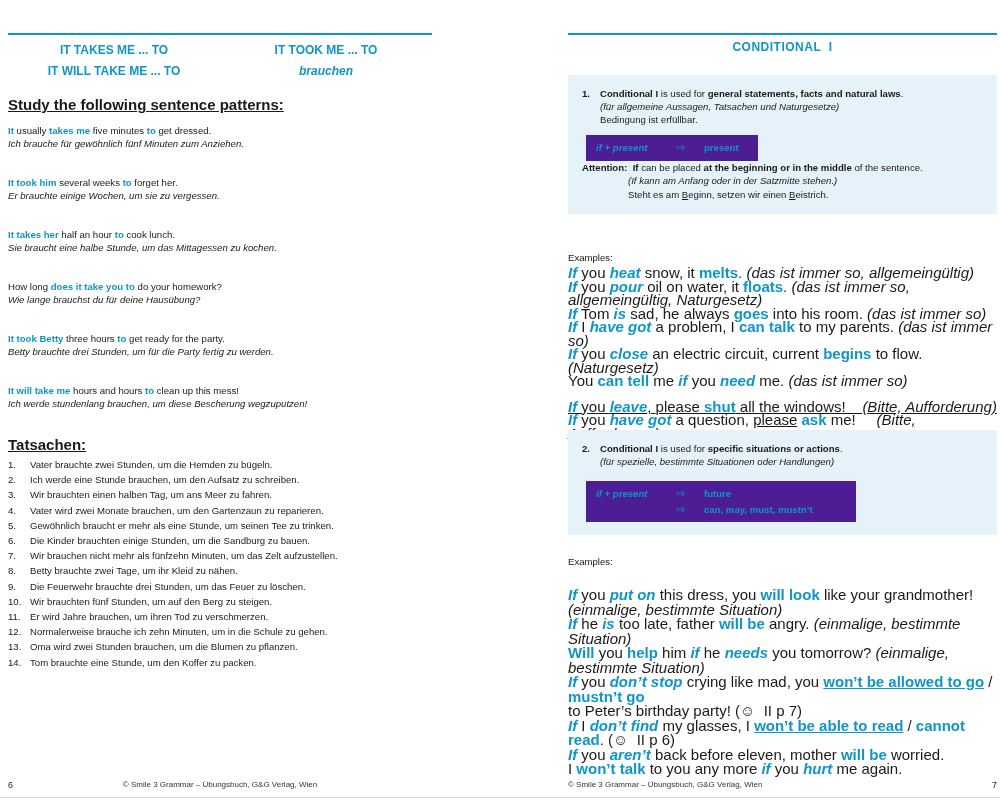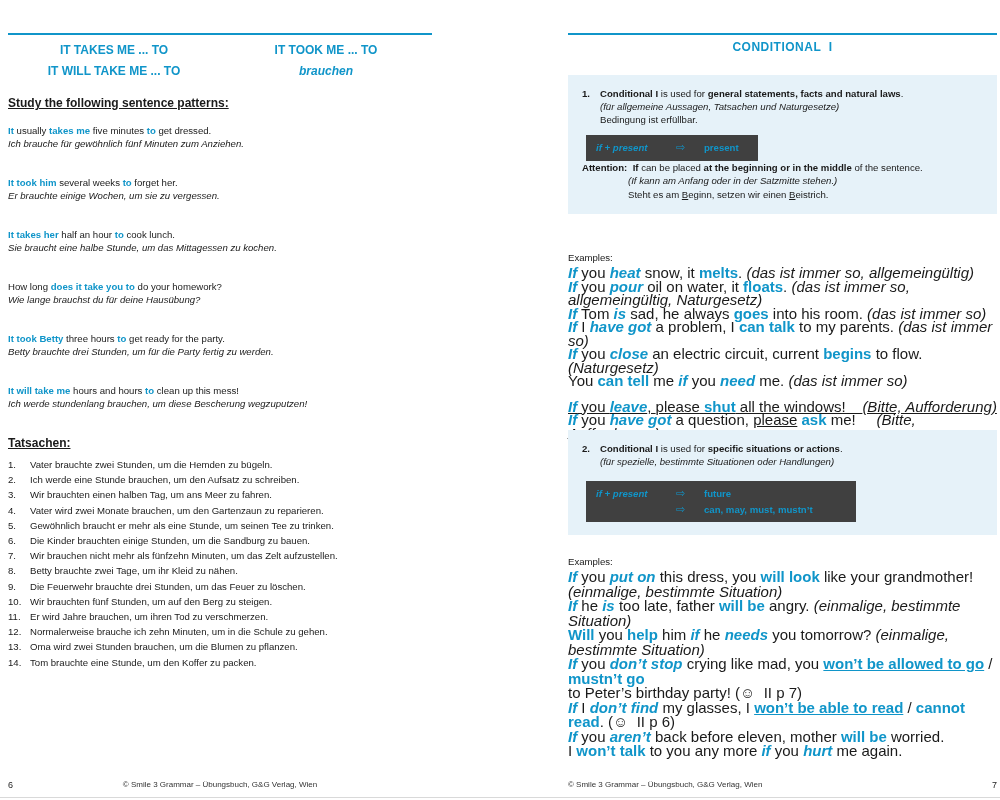--- a/index.html
+++ b/index.html
@@ -7,21 +7,21 @@
   :root{--cyan:#1095c9;--boxbg:#e6f2f9;}
   html,body{width:1000px;height:800px;}
   body{background:#fff;font-family:"Liberation Sans",sans-serif;color:#1a1a1a;position:relative;overflow:hidden;}
   .page{position:absolute;top:0;height:676px;}
   .page.left{left:8px;width:424px;}
   .page.right{left:568px;width:429px;}
   .toprule{position:absolute;top:33px;left:0;right:0;height:2px;background:var(--cyan);}
   .title-grid{position:absolute;top:40px;left:0;right:0;display:grid;grid-template-columns:1fr 1fr;row-gap:1px;
     text-align:center;color:var(--cyan);font-weight:bold;font-size:12px;line-height:20px;white-space:pre-wrap;}
   .t.italic{font-style:italic;}
-  .heading{font-weight:bold;text-decoration:underline;font-size:12px;}
+  .heading{font-weight:bold;text-decoration:underline;font-size:15px;}
   .study-head{position:absolute;top:96px;left:0;}
   .patterns{position:absolute;top:124px;left:0;right:0;font-size:9.6px;}
   .patterns .line{line-height:13px;white-space:pre-wrap;}
   .patterns .de{font-style:italic;margin-bottom:26px;}
   .translate-head{position:absolute;top:436px;left:0;}
   .translate{position:absolute;top:457px;left:0;right:0;font-size:9.6px;}
   .trow{display:flex;line-height:15.2px;}
   .tnum{width:22px;flex:none;}
   .ttext{flex:1;}
   .footer{position:absolute;top:780px;left:0;right:0;font-size:8px;color:#333;height:14px;}
@@ -34,35 +34,35 @@
     font-size:12px;letter-spacing:0.5px;white-space:pre-wrap;}
   .bluebox{position:absolute;left:0;right:0;background:var(--boxbg);padding:12px 14px 13px;font-size:9.6px;}
   #box1{top:75px;}
   #box2{top:430px;}
   .boxhead{display:flex;line-height:13px;}
   .boxhead .num{width:18px;flex:none;font-weight:bold;}
   .boxhead .headtext{flex:1;white-space:pre-wrap;}
   .boxsub{padding-left:18px;}
   .boxsub .line{line-height:13px;white-space:pre-wrap;}
   .line.i{font-style:italic;}
-  .formula{background:#404040;margin-top:9px;margin-left:4px;width:max-content;min-width:172px;padding:5px 16px 5px 10px;}
+  .formula{background:#4c1d95;margin-top:9px;margin-left:4px;width:max-content;min-width:172px;padding:5px 16px 5px 10px;}
   #box2 .formula{margin-top:13px;min-width:270px;}
   .frow{display:flex;line-height:15.5px;}
   .fleft{width:80px;flex:none;color:var(--cyan);font-weight:bold;font-style:italic;}
   .farrow{width:28px;flex:none;color:var(--cyan);font-size:11px;}
   .fright{color:var(--cyan);font-weight:bold;}
   .attention{}
   .attention .line{line-height:13.5px;white-space:pre-wrap;}
   .attention .ind{padding-left:46px;}
   .exhead{position:absolute;left:0;font-size:9.6px;}
   #exhead1{top:252px;}
   #exhead2{top:556px;}
   .examples{position:absolute;left:0;right:0;font-size:15px;}
   #examples1{top:266px;}
-  #examples2{top:570px;}
+  #examples2{top:588px;}
   .examples .line{line-height:13.5px;white-space:pre-wrap;}
   #examples2 .line{line-height:14.5px;}
   .line.gap{margin-top:12px;text-decoration:underline;}
   .seg-hl{color:var(--cyan);font-weight:bold;}
   .seg-hli{color:var(--cyan);font-weight:bold;font-style:italic;}
   .seg-hlu{color:var(--cyan);font-weight:bold;text-decoration:underline;}
   .seg-b{font-weight:bold;}
   .seg-i{font-style:italic;}
   .seg-u{text-decoration:underline;}
   .bottom-edge{position:absolute;left:0;bottom:2px;width:100%;height:1px;background:#d9d9d9;}

